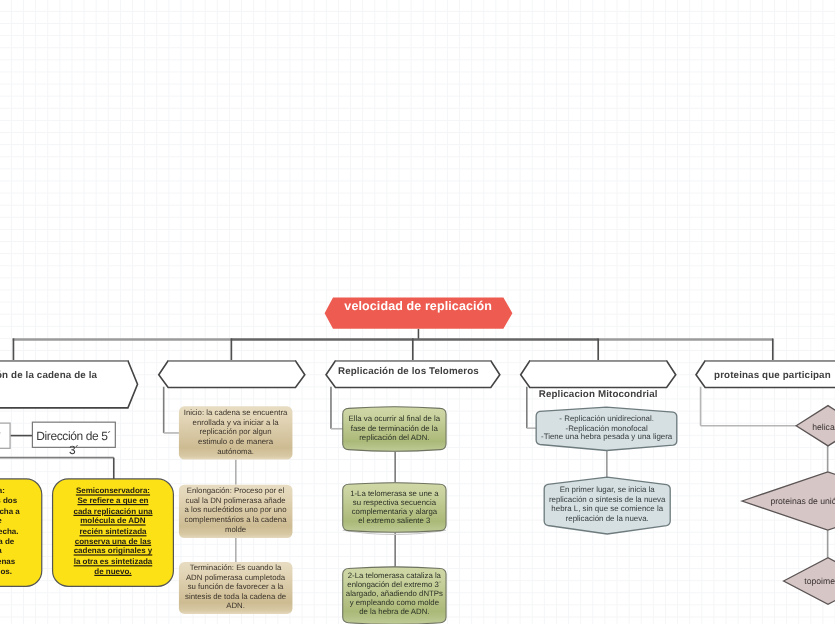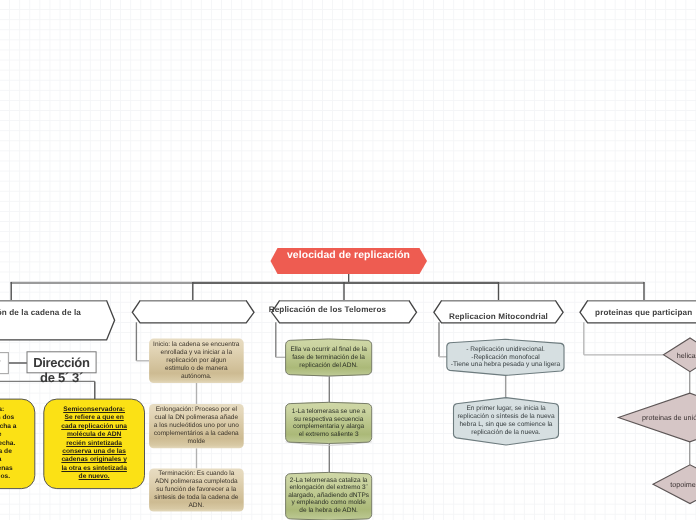--- a/index.html
+++ b/index.html
@@ -14,25 +14,25 @@
     background-size:10.1px 10.1px;background-position:-1px -1px;}
   svg#art{position:absolute;left:0;top:0;width:696px;height:520px;overflow:visible;}
   .lbl{position:absolute;display:flex;align-items:center;justify-content:center;
        text-align:center;box-sizing:border-box;pointer-events:none;white-space:pre-line;}
   .central-label{left:270px;top:248px;width:157px;height:14px;color:#fff;
        font-size:10.4px;font-weight:bold;letter-spacing:.1px;white-space:nowrap;}
   .branch-label{color:#3e3e3e;font-size:8.15px;font-weight:bold;letter-spacing:.12px;
        white-space:nowrap;}
   #bl0{left:-180px;top:301px;width:400.4px;height:22px;align-items:center;}
   #bl1{left:132.3px;top:301px;width:121.7px;height:22px;}
-  #bl2{left:255px;top:301px;width:144.8px;height:16px;}
-  #bl3{left:433.9px;top:301px;width:129.2px;height:30px;}
+  #bl2{left:268px;top:301px;width:144.8px;height:16px;}
+  #bl3{left:433.9px;top:313px;width:129.2px;height:30px;}
   #bl4{left:580px;top:301px;width:127.4px;height:22px;}
   .dir-label{left:27px;top:351.8px;width:69.1px;height:36px;color:#3a3a3a;
-       font-size:13px;font-weight:bold;letter-spacing:-0.33px;text-indent:-0.33px;}
+       font-size:10px;font-weight:normal;letter-spacing:-0.33px;text-indent:-0.33px;}
   .small-box-label{left:-61px;top:352.6px;width:69.1px;height:21px;color:#3a3a3a;
        font-size:7.2px;font-weight:bold;letter-spacing:-0.33px;}
   .yellow-label{color:#262014;font-size:6.67px;font-weight:bold;line-height:8.4px;}
   #yl0{left:-70.6px;top:399px;width:105.4px;height:89.6px;}
   #yl1{left:43.8px;top:399px;width:100.7px;height:89.6px;
        text-decoration:underline;text-underline-offset:0.5px;text-decoration-thickness:0.6px;}
   .beige-label{color:#3a332a;font-size:6.5px;line-height:8.1px;}
   #fl0{left:148px;top:338.7px;width:96.6px;height:44.3px;}
   #fl1{left:148px;top:404px;width:96.6px;height:44.3px;}
   #fl2{left:148px;top:468.5px;width:96.6px;height:43px;}

